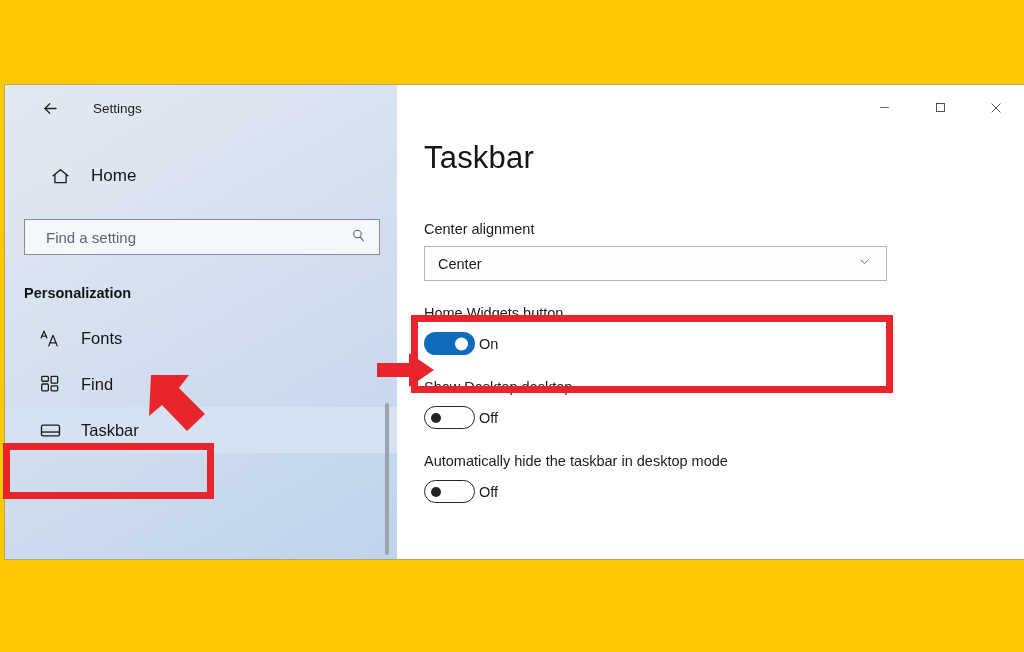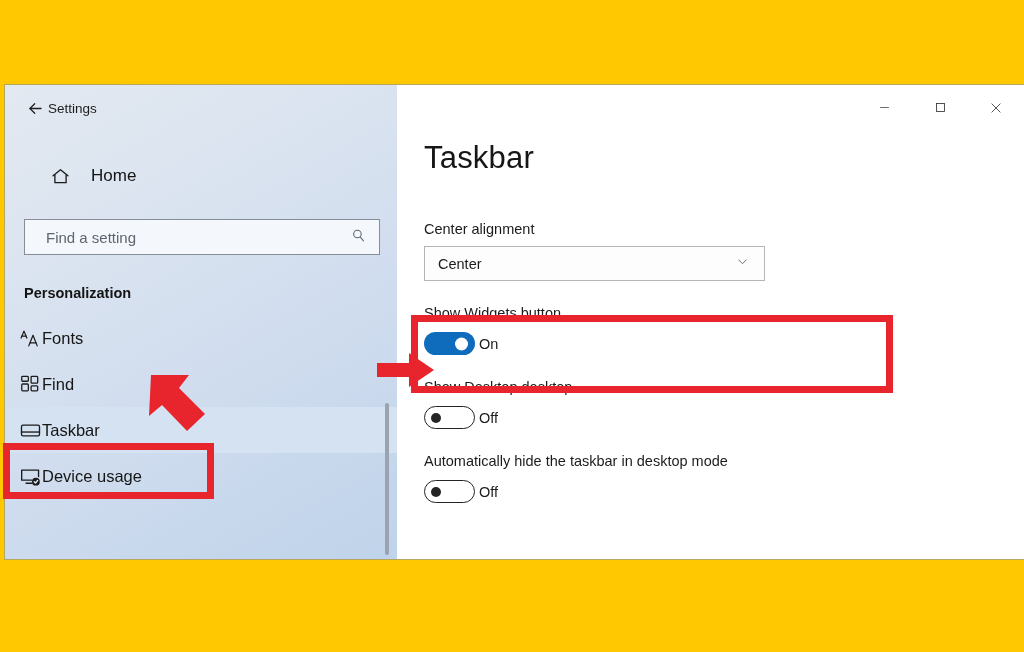--- a/index.html
+++ b/index.html
@@ -32,21 +32,22 @@
     width: 392px;
     flex: 0 0 392px;
     background: linear-gradient(150deg, #e3e9f1 0%, #dbe4f0 28%, #cfdcee 62%, #bfd3ea 100%);
     padding: 0;
   }
 
   .nav-header {
     height: 47px;
     display: flex;
     align-items: center;
-    padding-left: 17px;
+    padding-left: 32px;
+    gap: 30px;
     text-align: center;
   }
   .back-arrow {
     width: 26px; height: 26px;
     display: flex; align-items: center; justify-content: center;
     color: #1d1d1d;
   }
   .win-title {
     font-size: 13.5px;
     color: #1d1d1d;
@@ -89,21 +90,22 @@
     font-size: 14.5px;
     font-weight: bold;
     color: #141414;
   }
 
   .nav-list { margin-top: 14px; }
 
   .nav-item {
     display: flex;
     align-items: center;
-    padding-left: 13px;
+    gap: 19px;
+    padding-left: 33px;
     height: 46px;
     position: relative;
   }
   .nav-item .label { font-size: 16.5px; color: #161616; }
   .nav-item.selected {
     background: #d5e2f2;
   }
   .nav-icon {
     width: 24px; height: 24px;
     display: flex; align-items: center; justify-content: center;
@@ -138,21 +140,21 @@
   }
 
   .field-label {
     font-size: 14.5px;
     color: #1b1b1b;
     margin-top: 45px;
   }
 
   #alignment-dropdown {
     margin-top: 9px;
-    width: 341px;
+    width: 463px;
     height: 35px;
     border: 1px solid #b5b5b5;
     background: #fdfdfd;
     display: flex;
     align-items: center;
     justify-content: space-between;
     padding: 0 14px 0 13px;
   }
   #alignment-dropdown .value { font-size: 14.5px; color: #1c1c1c; }
 
@@ -300,31 +302,20 @@
       <div class="nav-item selected">
         <span class="nav-icon">
           <svg width="23" height="23" viewBox="0 0 24 24" fill="none" stroke="currentColor" stroke-width="1.4">
             <rect x="2.6" y="6.4" width="18.8" height="11.2" rx="1.6"></rect>
             <line x1="2.6" y1="13.6" x2="21.4" y2="13.6"></line>
           </svg>
         </span>
         <span class="label">Taskbar</span>
       </div>
 
-      <div class="nav-item">
-        <span class="nav-icon">
-          <svg width="23" height="23" viewBox="0 0 24 24" fill="none" stroke="currentColor" stroke-width="1.4" stroke-linecap="round" stroke-linejoin="round">
-            <path d="M20.4 12.2V5.4H2.8v10.4h10.2"></path>
-            <line x1="7.4" y1="19" x2="13.6" y2="19"></line>
-            <circle cx="17.6" cy="17.4" r="4.1" fill="currentColor" stroke="none"></circle>
-            <polyline points="15.9,17.4 17.2,18.7 19.4,16.2" stroke="#dce6f3" stroke-width="1.5"></polyline>
-          </svg>
-        </span>
-        <span class="label">Device usage</span>
-      </div>
 
     </div>
 
     <div id="sidebar-scrollbar"></div>
   </div>
 
   <div id="main">
 
     <div id="window-controls">
       <div class="wc-btn">
@@ -352,21 +343,21 @@
     <div id="alignment-dropdown">
       <span class="value">Center</span>
       <span>
         <svg width="15" height="15" viewBox="0 0 24 24" fill="none" stroke="#6b6b6b" stroke-width="1.6" stroke-linecap="round" stroke-linejoin="round">
             <polyline points="6,9.5 12,15.5 18,9.5"></polyline>
           </svg>
       </span>
     </div>
 
     <div class="setting-block">
-      <div class="block-label">Show Widgets button</div>
+      <div class="block-label">Home Widgets button</div>
       <div class="toggle-row">
         <div class="toggle on">
             <span class="knob"></span>
           </div>
         <span class="toggle-state">On</span>
       </div>
     </div>
 
     <div class="setting-block">
       <div class="block-label">Show Desktop desktop</div>

